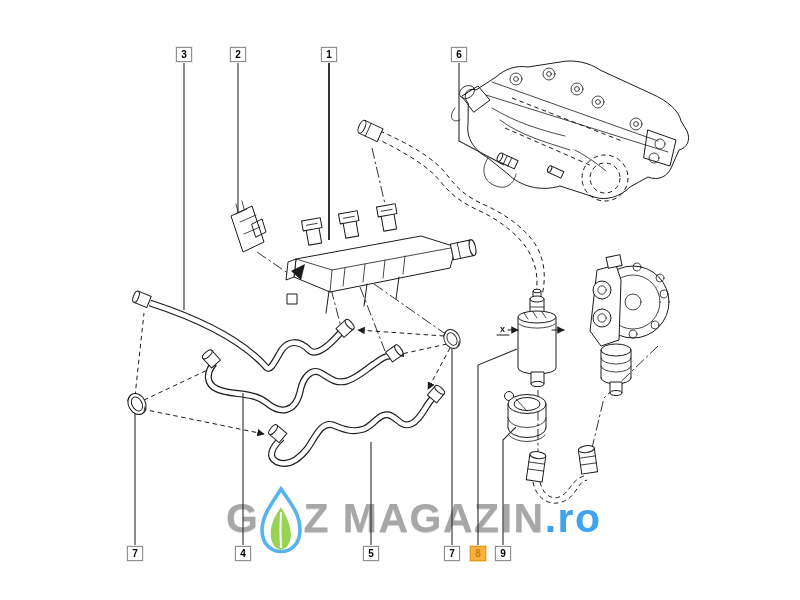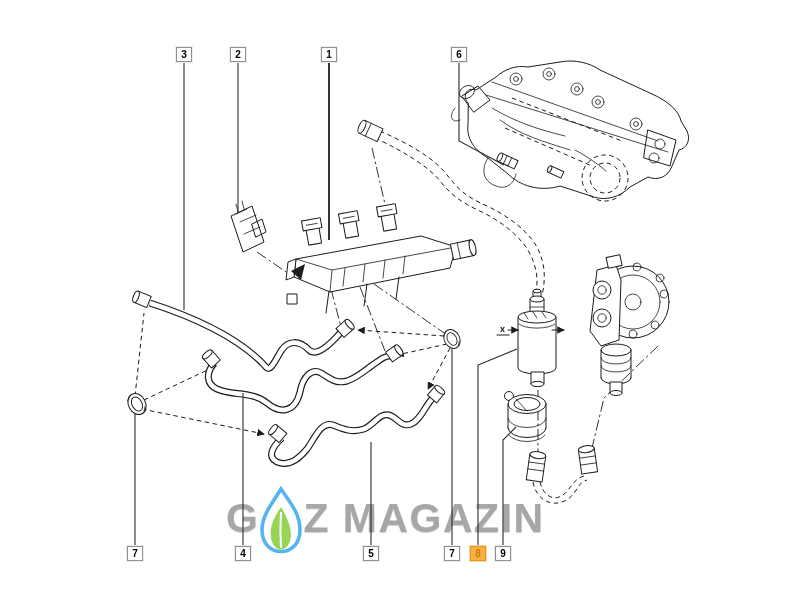--- a/index.html
+++ b/index.html
@@ -36,20 +36,21 @@
 <div class="stage">
 
   <div class="watermark">
     <span>G</span>
     <svg class="flame" width="50" height="68" viewBox="0 0 46 68">
       <path d="M23,3 C31,15 42,27 42,44 C42,58 33,65.5 23,65.5 C13,65.5 4,58 4,44 C4,29 15,16 23,3 Z" fill="#ffffff" stroke="#55b4ef" stroke-width="3.6"></path>
       <path d="M23,21 C30,33 34.5,44 32.5,53 C31,60 27,63.5 23,63.5 C17.5,63.5 13.5,58 12.8,50 C11.8,39 17,30 23,21 Z" fill="#97d455" stroke="none"></path>
       <path d="M23,62 C22.2,50 22.2,38 23,26" fill="none" stroke="#ffffff" stroke-width="2"></path>
     </svg>
     <span>Z MAGAZIN</span>
+      <span class="wm-tld">.ro</span>
   </div>
 
   <svg class="art" width="800" height="600" viewBox="0 0 800 600">
     <defs>
       <marker id="arr" viewBox="0 0 10 10" refX="9" refY="5" markerWidth="7.5" markerHeight="7.5" orient="auto-start-reverse">
         <path d="M0,0 L10,5 L0,10 Z" fill="#1c1c1c"></path>
       </marker>
     </defs>
 
     <g>

